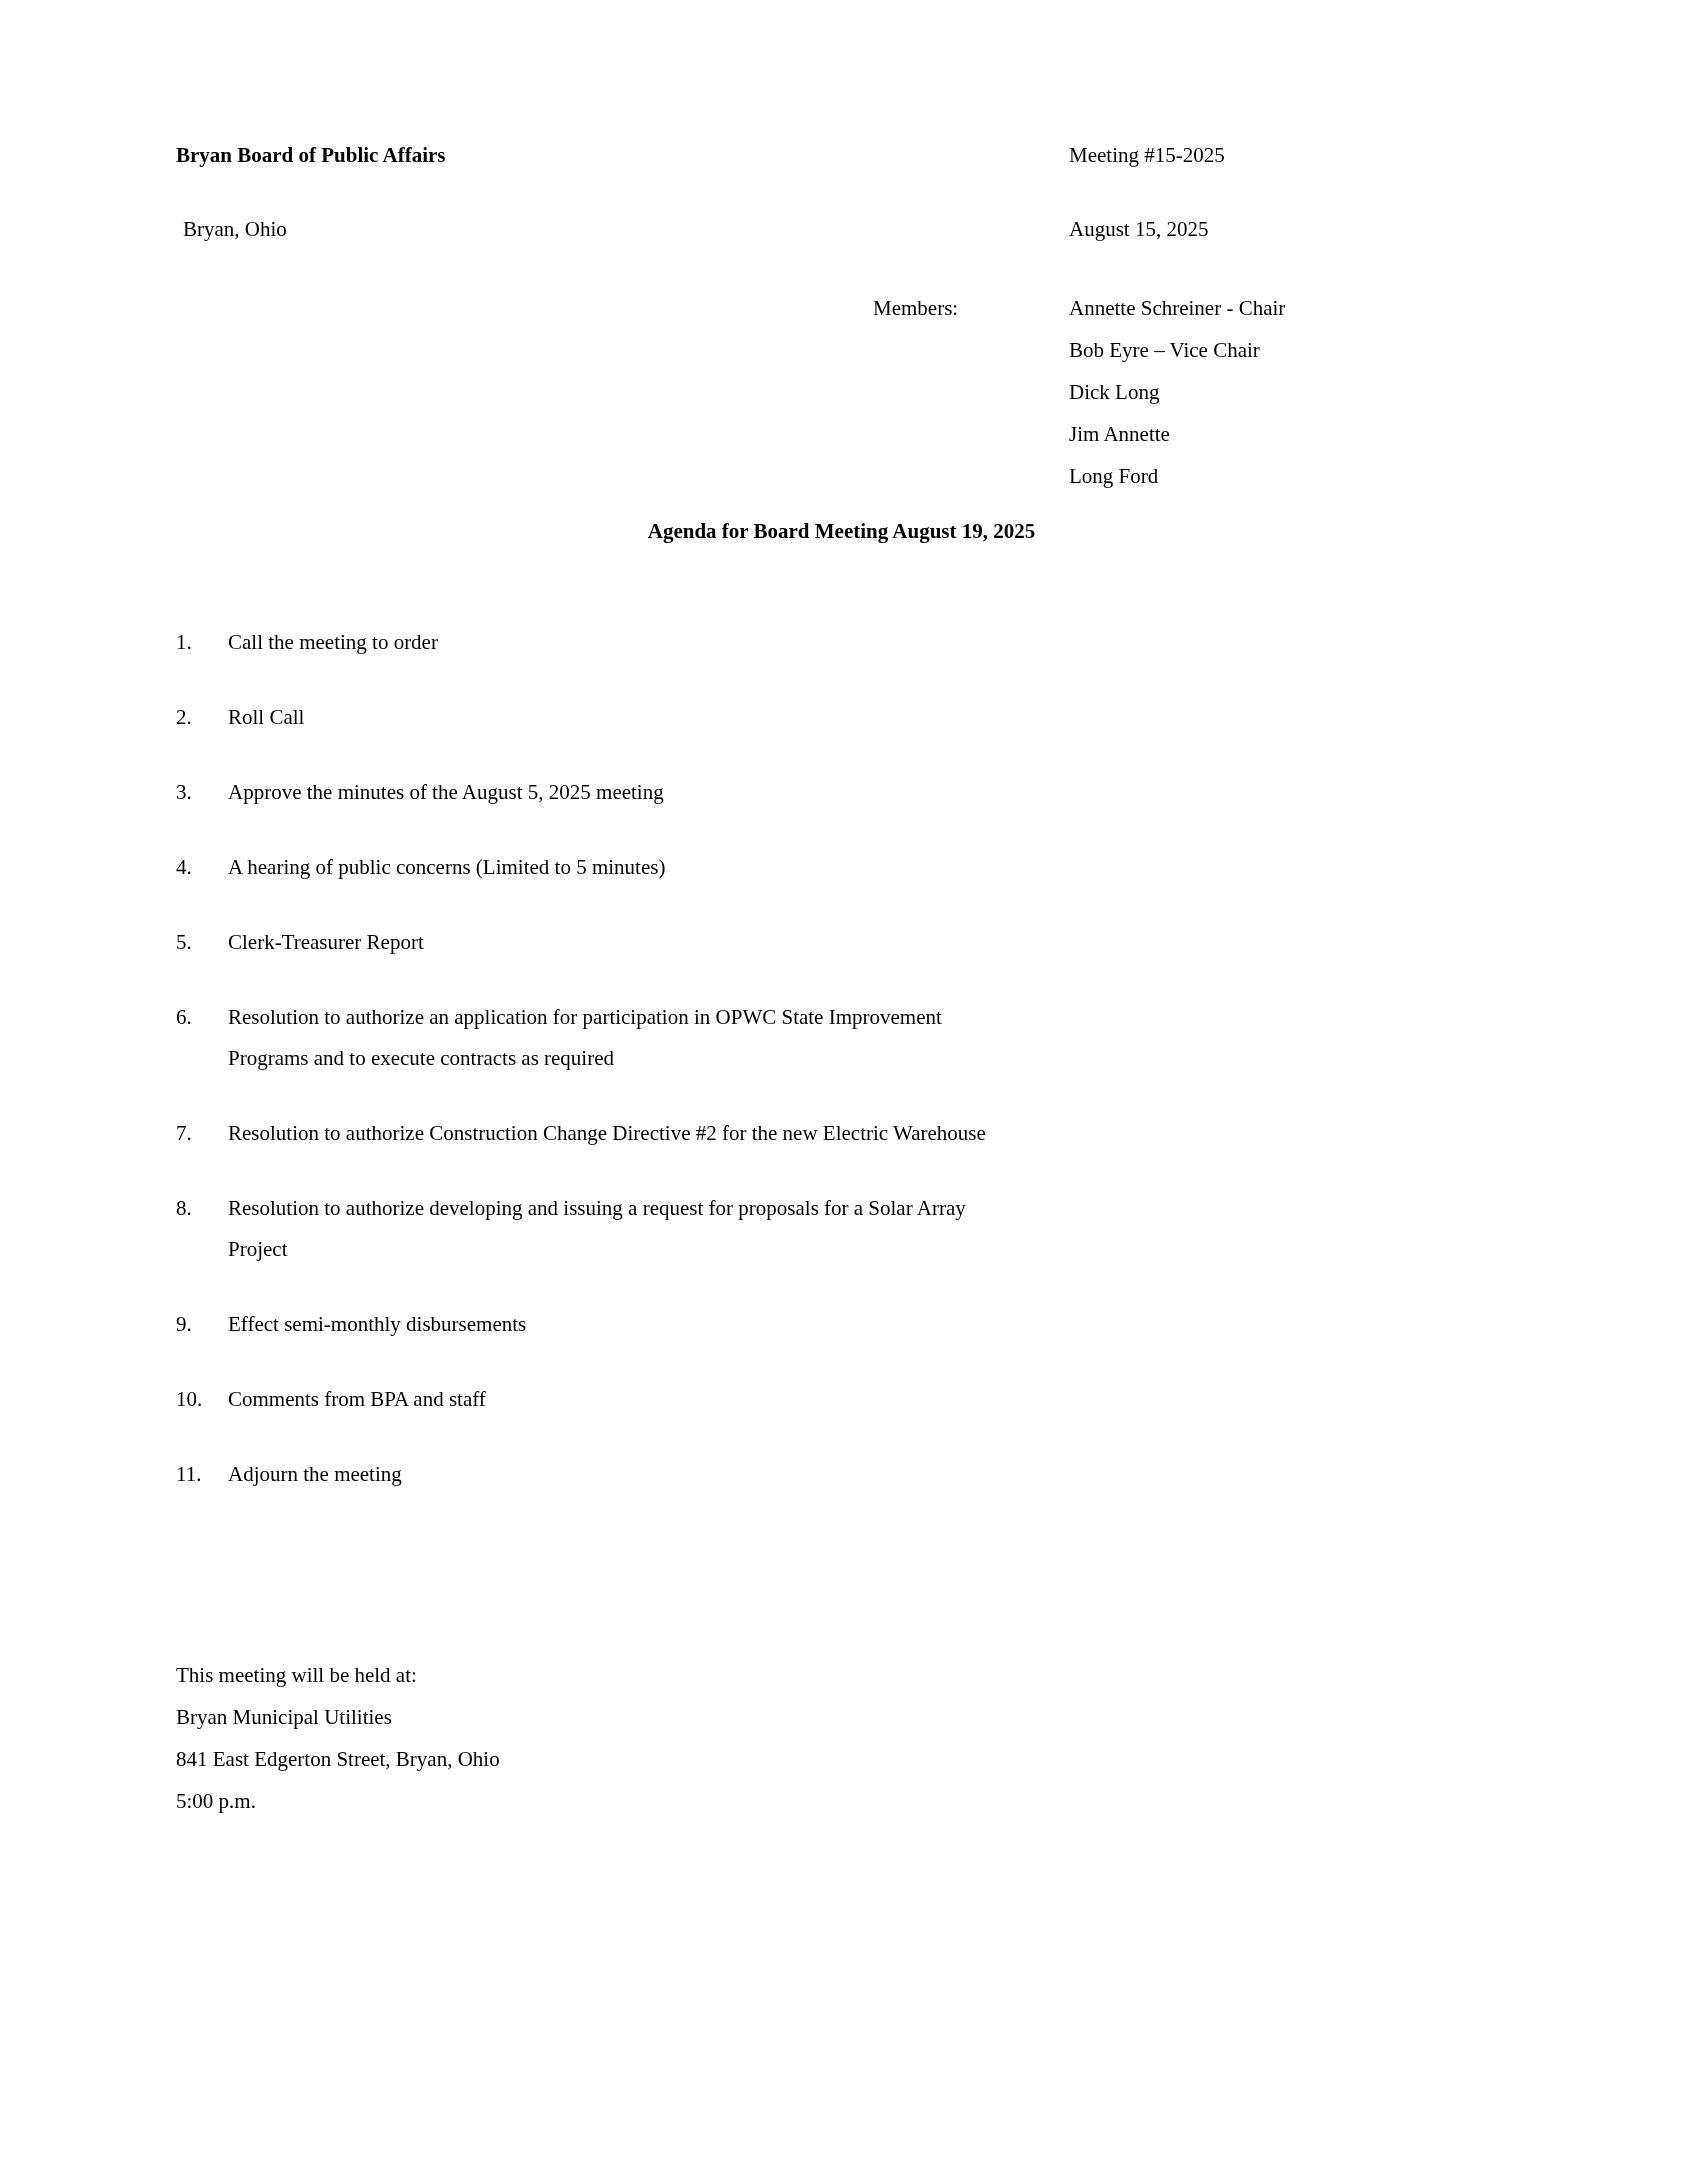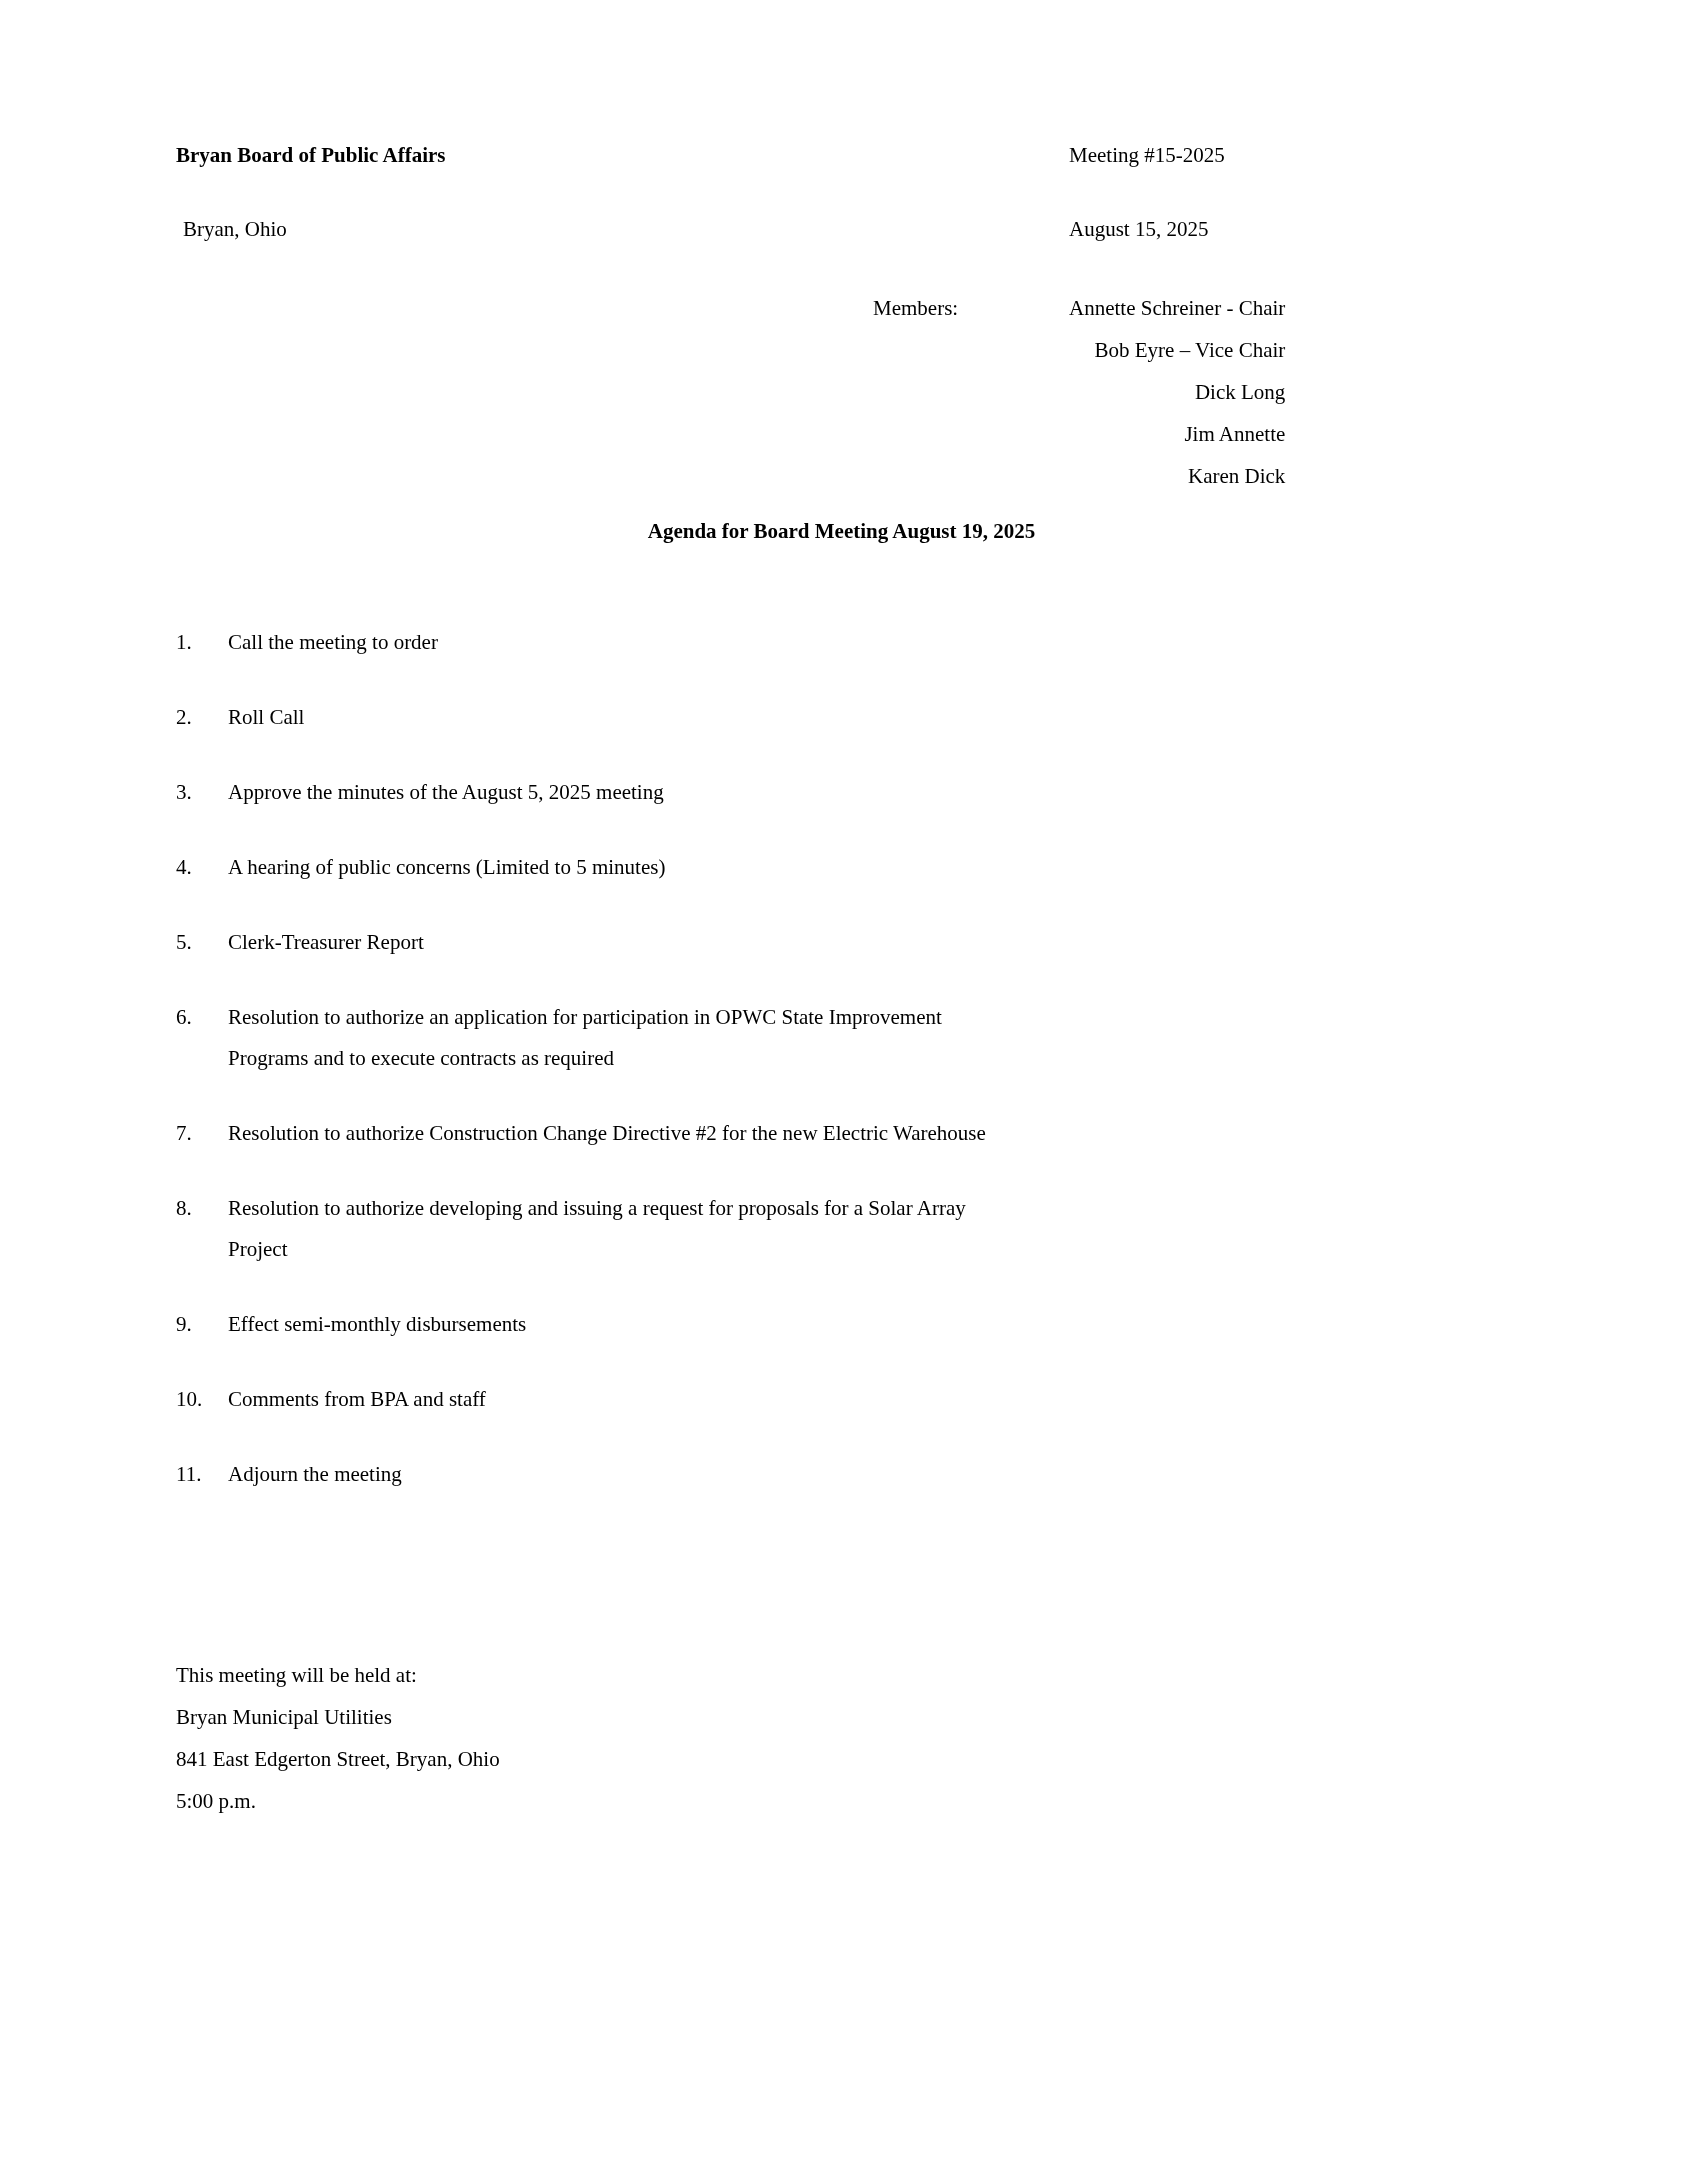--- a/index.html
+++ b/index.html
@@ -22,21 +22,21 @@
   .abs { position: absolute; }
   .bold { font-weight: bold; }
 
   .org-name      { left: 176px;  top: 135px; }
   .meeting-num   { left: 1069px; top: 135px; }
   .city          { left: 176px;  top: 209px; margin-left: 7px; }
   .meeting-date  { left: 1069px; top: 209px; }
 
   .members-label { left: 873px;  top: 287px; line-height: 42px; }
   .members-names { left: 1069px; top: 287px; line-height: 42px; }
-  .members-names .member-line { white-space: nowrap; text-align: right; }
+  .members-names .member-line { white-space: nowrap; }
 
   .agenda-title {
     left: 0; top: 511px;
     width: 1683px;
     text-align: center;
   }
 
   .agenda-list {
     left: 176px; top: 622px;
     width: 1346px;
@@ -70,21 +70,21 @@
 
   <div class="abs city">Bryan, Ohio</div>
   <div class="abs meeting-date">August 15, 2025</div>
 
   <div class="abs members-label">Members:</div>
   <div class="abs members-names">
     <div class="member-line">Annette Schreiner - Chair</div>
     <div class="member-line">Bob Eyre – Vice Chair</div>
     <div class="member-line">Dick Long</div>
     <div class="member-line">Jim Annette</div>
-    <div class="member-line">Karen Dick</div>
+    <div class="member-line">Long Ford</div>
   </div>
 
   <div class="abs agenda-title bold">Agenda for Board Meeting August 19, 2025</div>
 
   <div class="abs agenda-list">
     <div class="agenda-item">
       <span class="item-num">1.</span>
       <div class="item-text">Call the meeting to order</div>
     </div>
     <div class="agenda-item">

